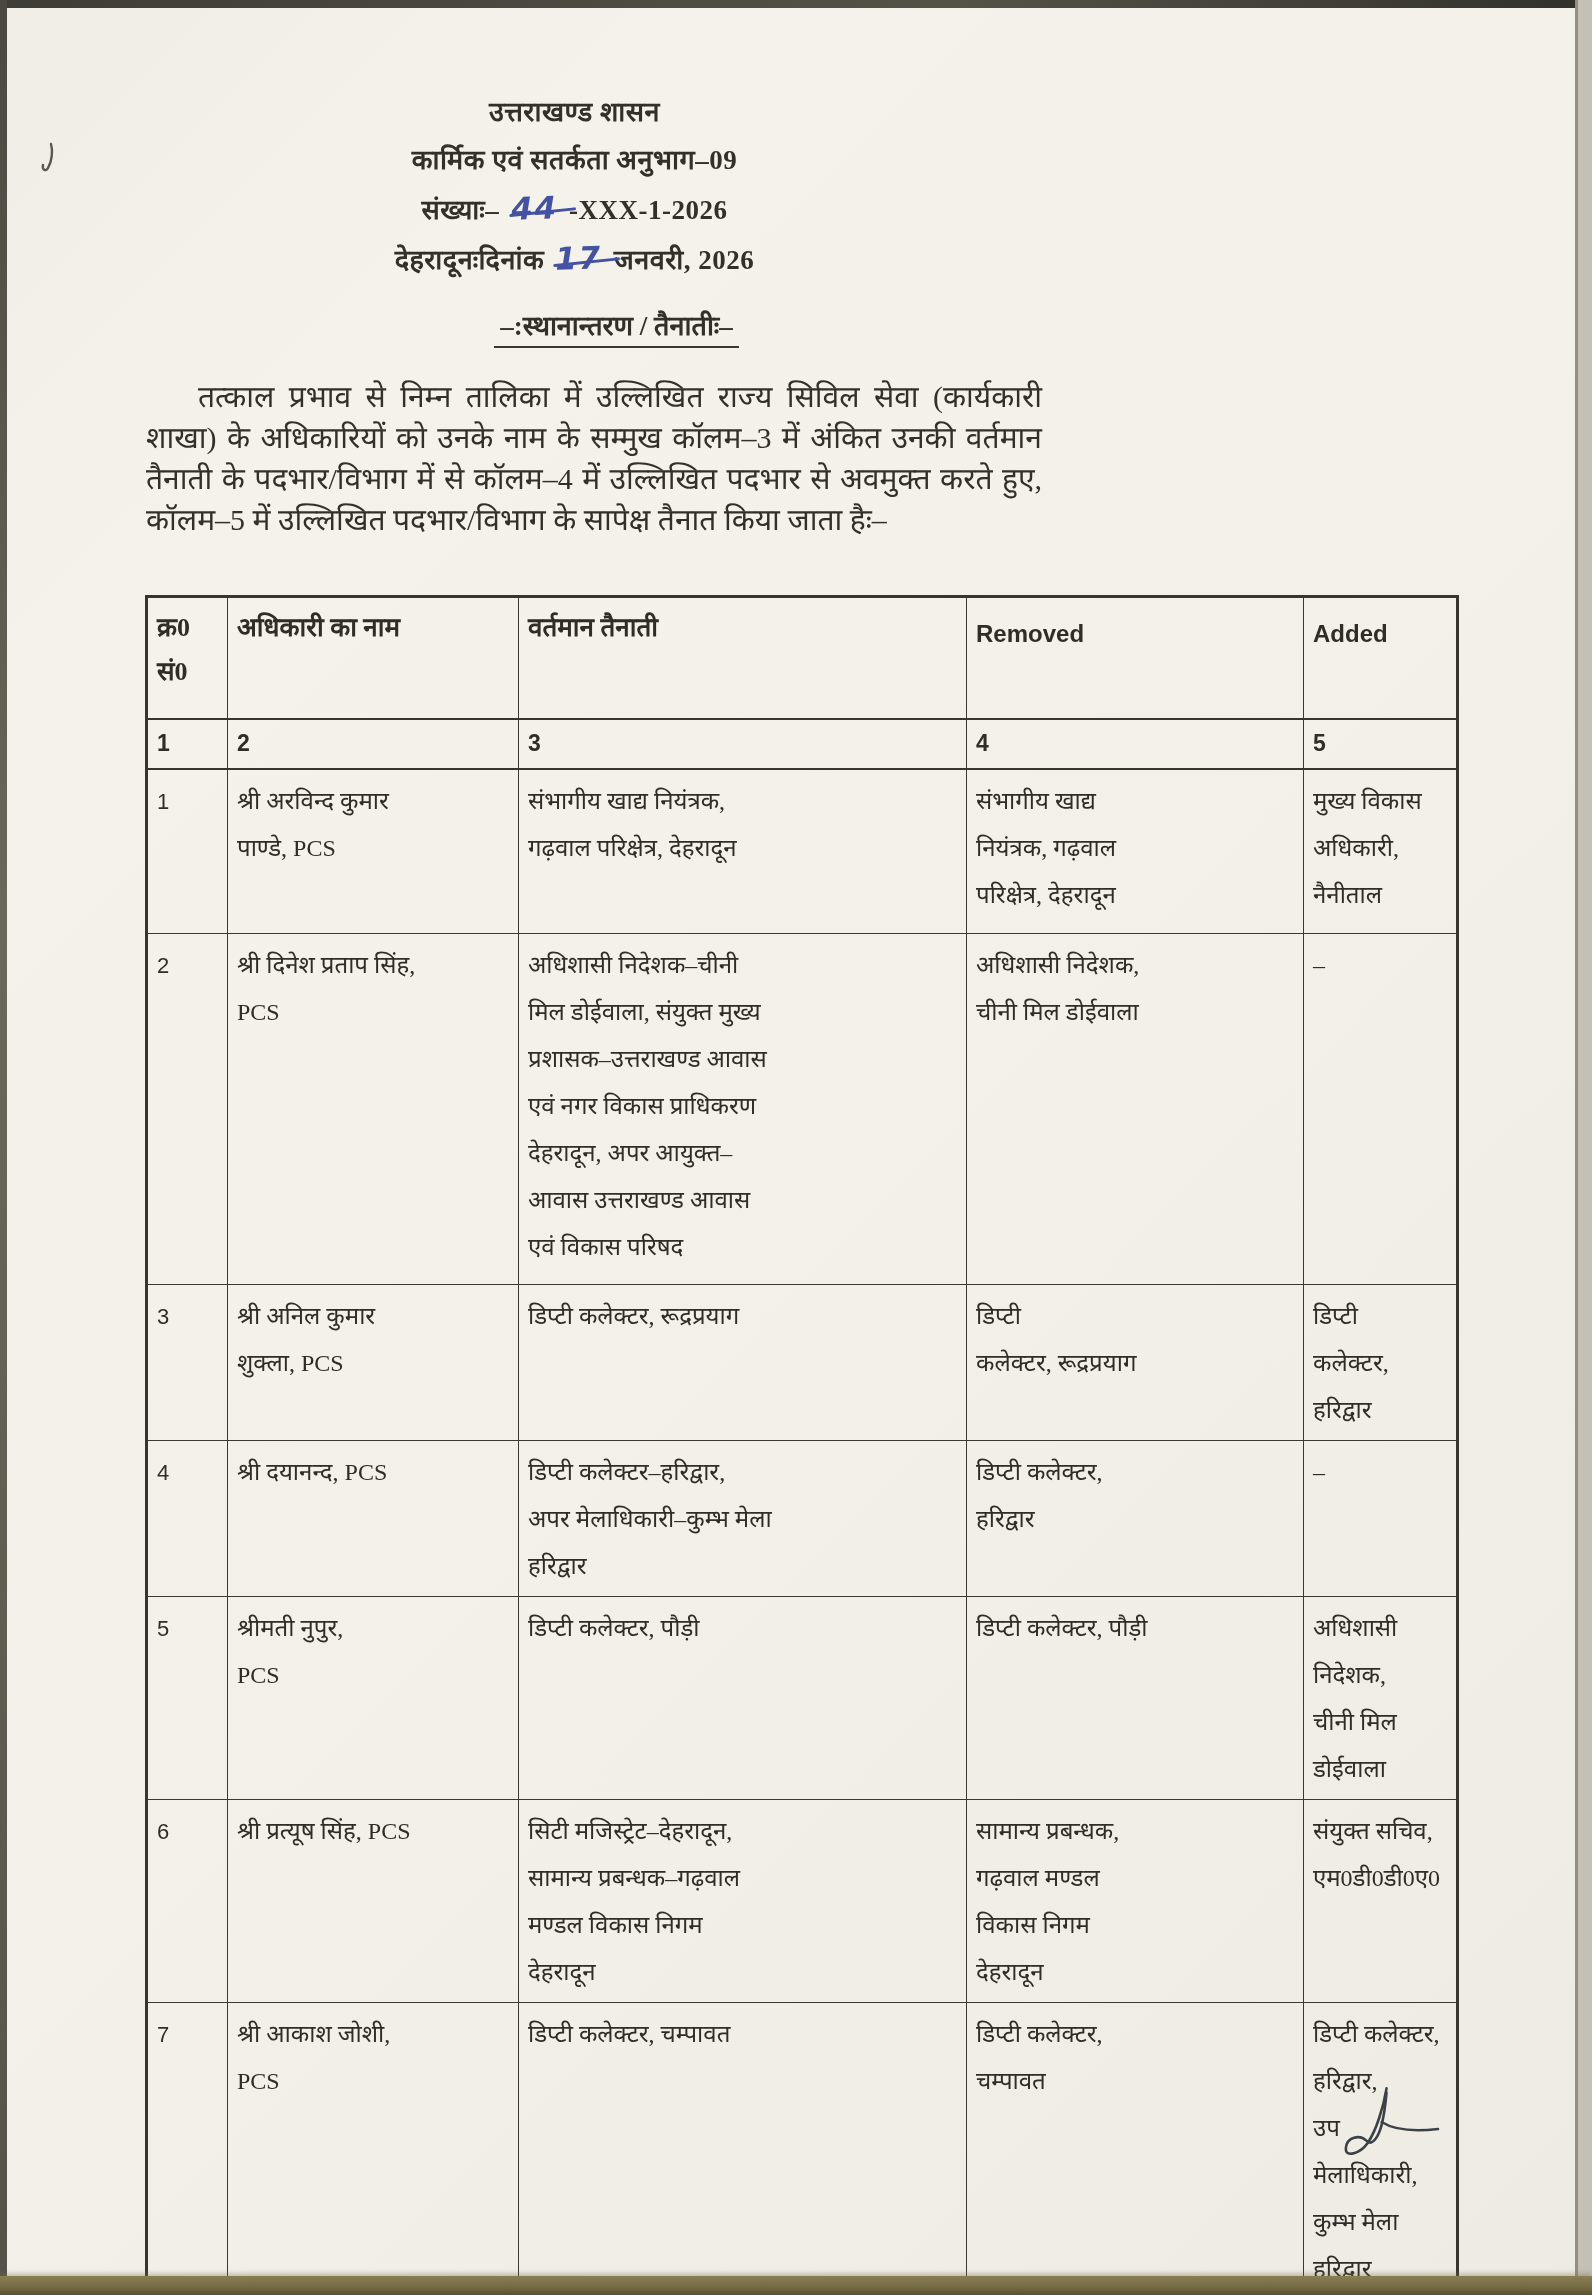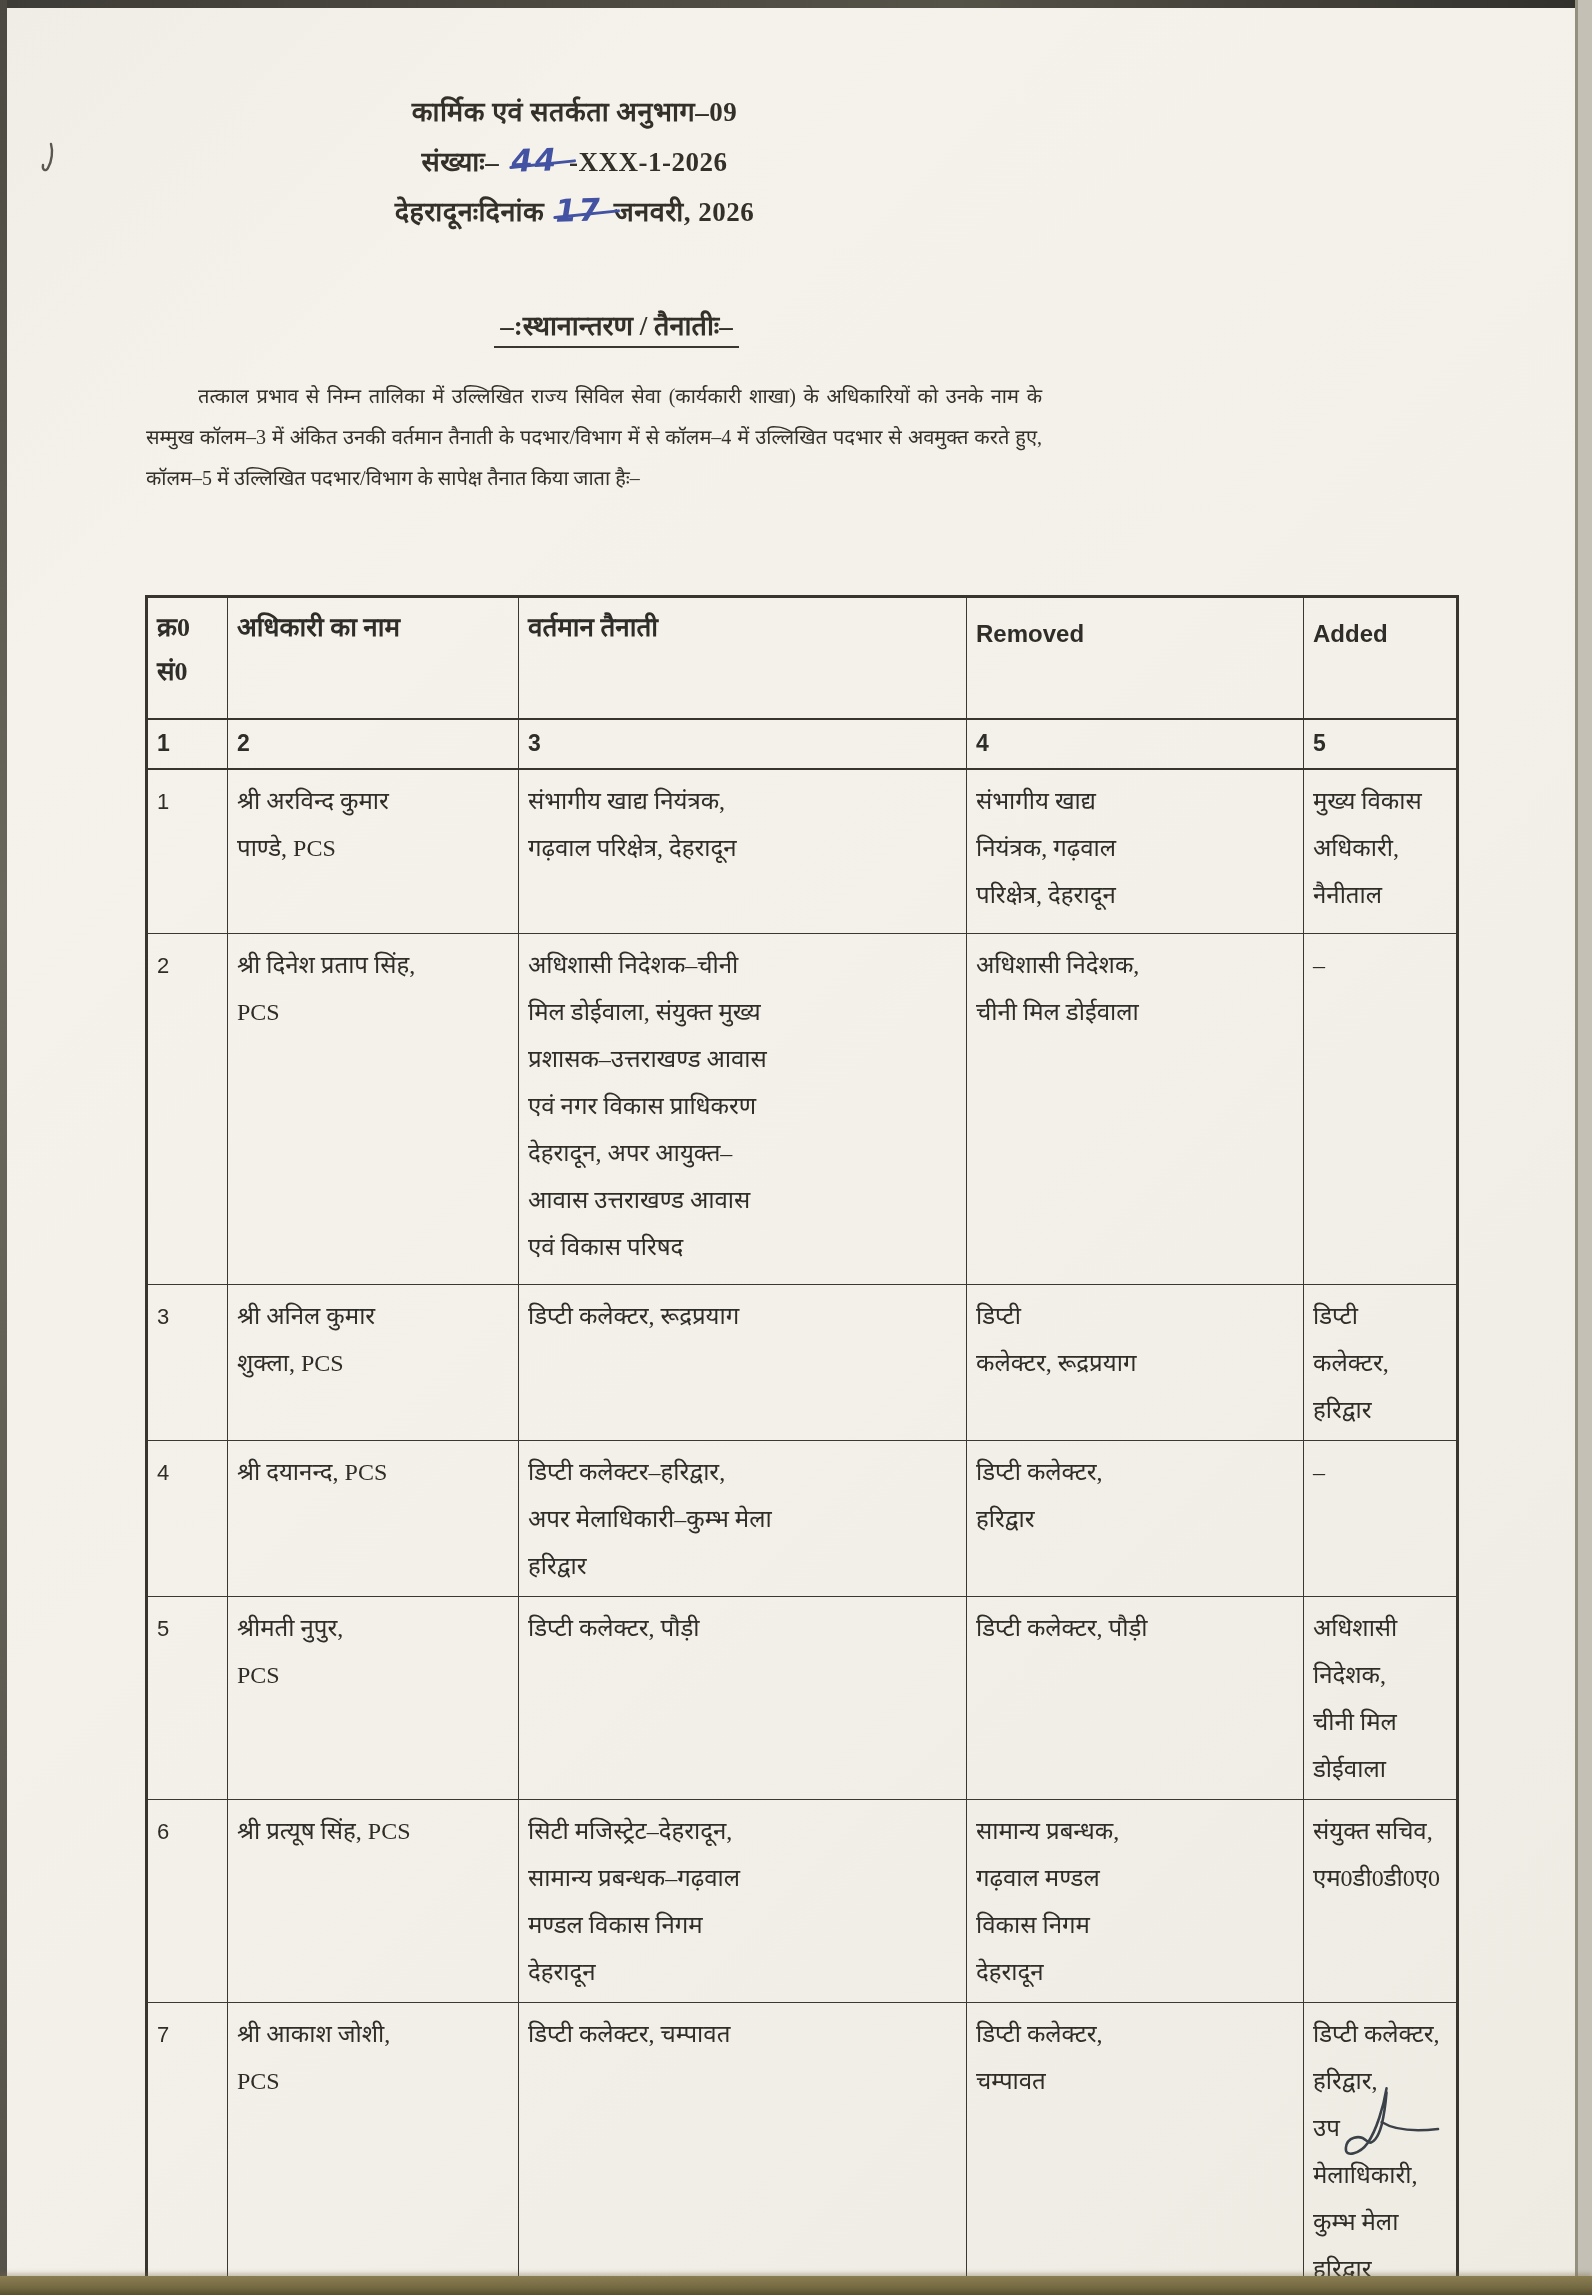--- a/index.html
+++ b/index.html
@@ -38,21 +38,21 @@
     height:2.5px;background:#4352a2;transform:rotate(-4deg);border-radius:2px;
   }
   .subject-line{
     position:absolute;left:144px;top:306px;width:945px;text-align:center;
     font-weight:bold;font-size:27px;color:#33302a;
   }
   .subject-line .u{border-bottom:2.5px solid #3a3731;padding:0 6px 5px 6px;margin-top:21px;}
 
   .intro{
     position:absolute;left:146px;top:376px;width:896px;
-    font-size:20px;line-height:41px;text-align:justify;text-indent:52px;
+    font-size:30px;line-height:41px;text-align:justify;text-indent:52px;
     color:#33302a;font-weight:500;
   }
 
   table.order{
     position:absolute;left:145px;top:595px;width:1310px;
     border-collapse:collapse;table-layout:fixed;
     font-size:24px;color:#2f2d28;
   }
   table.order col.c1{width:81px;}
   table.order col.c2{width:291px;}
@@ -86,20 +86,21 @@
 </head>
 <body>
 
 <div class="paper">
 
   <svg class="corner-mark" width="18" height="34" viewBox="0 0 18 34">
     <path d="M11,3 C13,10 12,20 8,27 C6,31 2,29 3,24" fill="none" stroke="#5a5750" stroke-width="2.4" stroke-linecap="round"></path>
   </svg>
 
   <div class="header-block">
+    <div>उत्तराखण्ड शासन</div>
     <div>कार्मिक एवं सतर्कता अनुभाग–09</div>
     <div>
       <span>संख्याः–</span>
       <span class="hand">44</span>
       <span>-XXX-1-2026</span>
     </div>
     <div>
       <span>देहरादूनःदिनांक</span>
       <span class="hand">17</span>
       <span>जनवरी, 2026</span>

